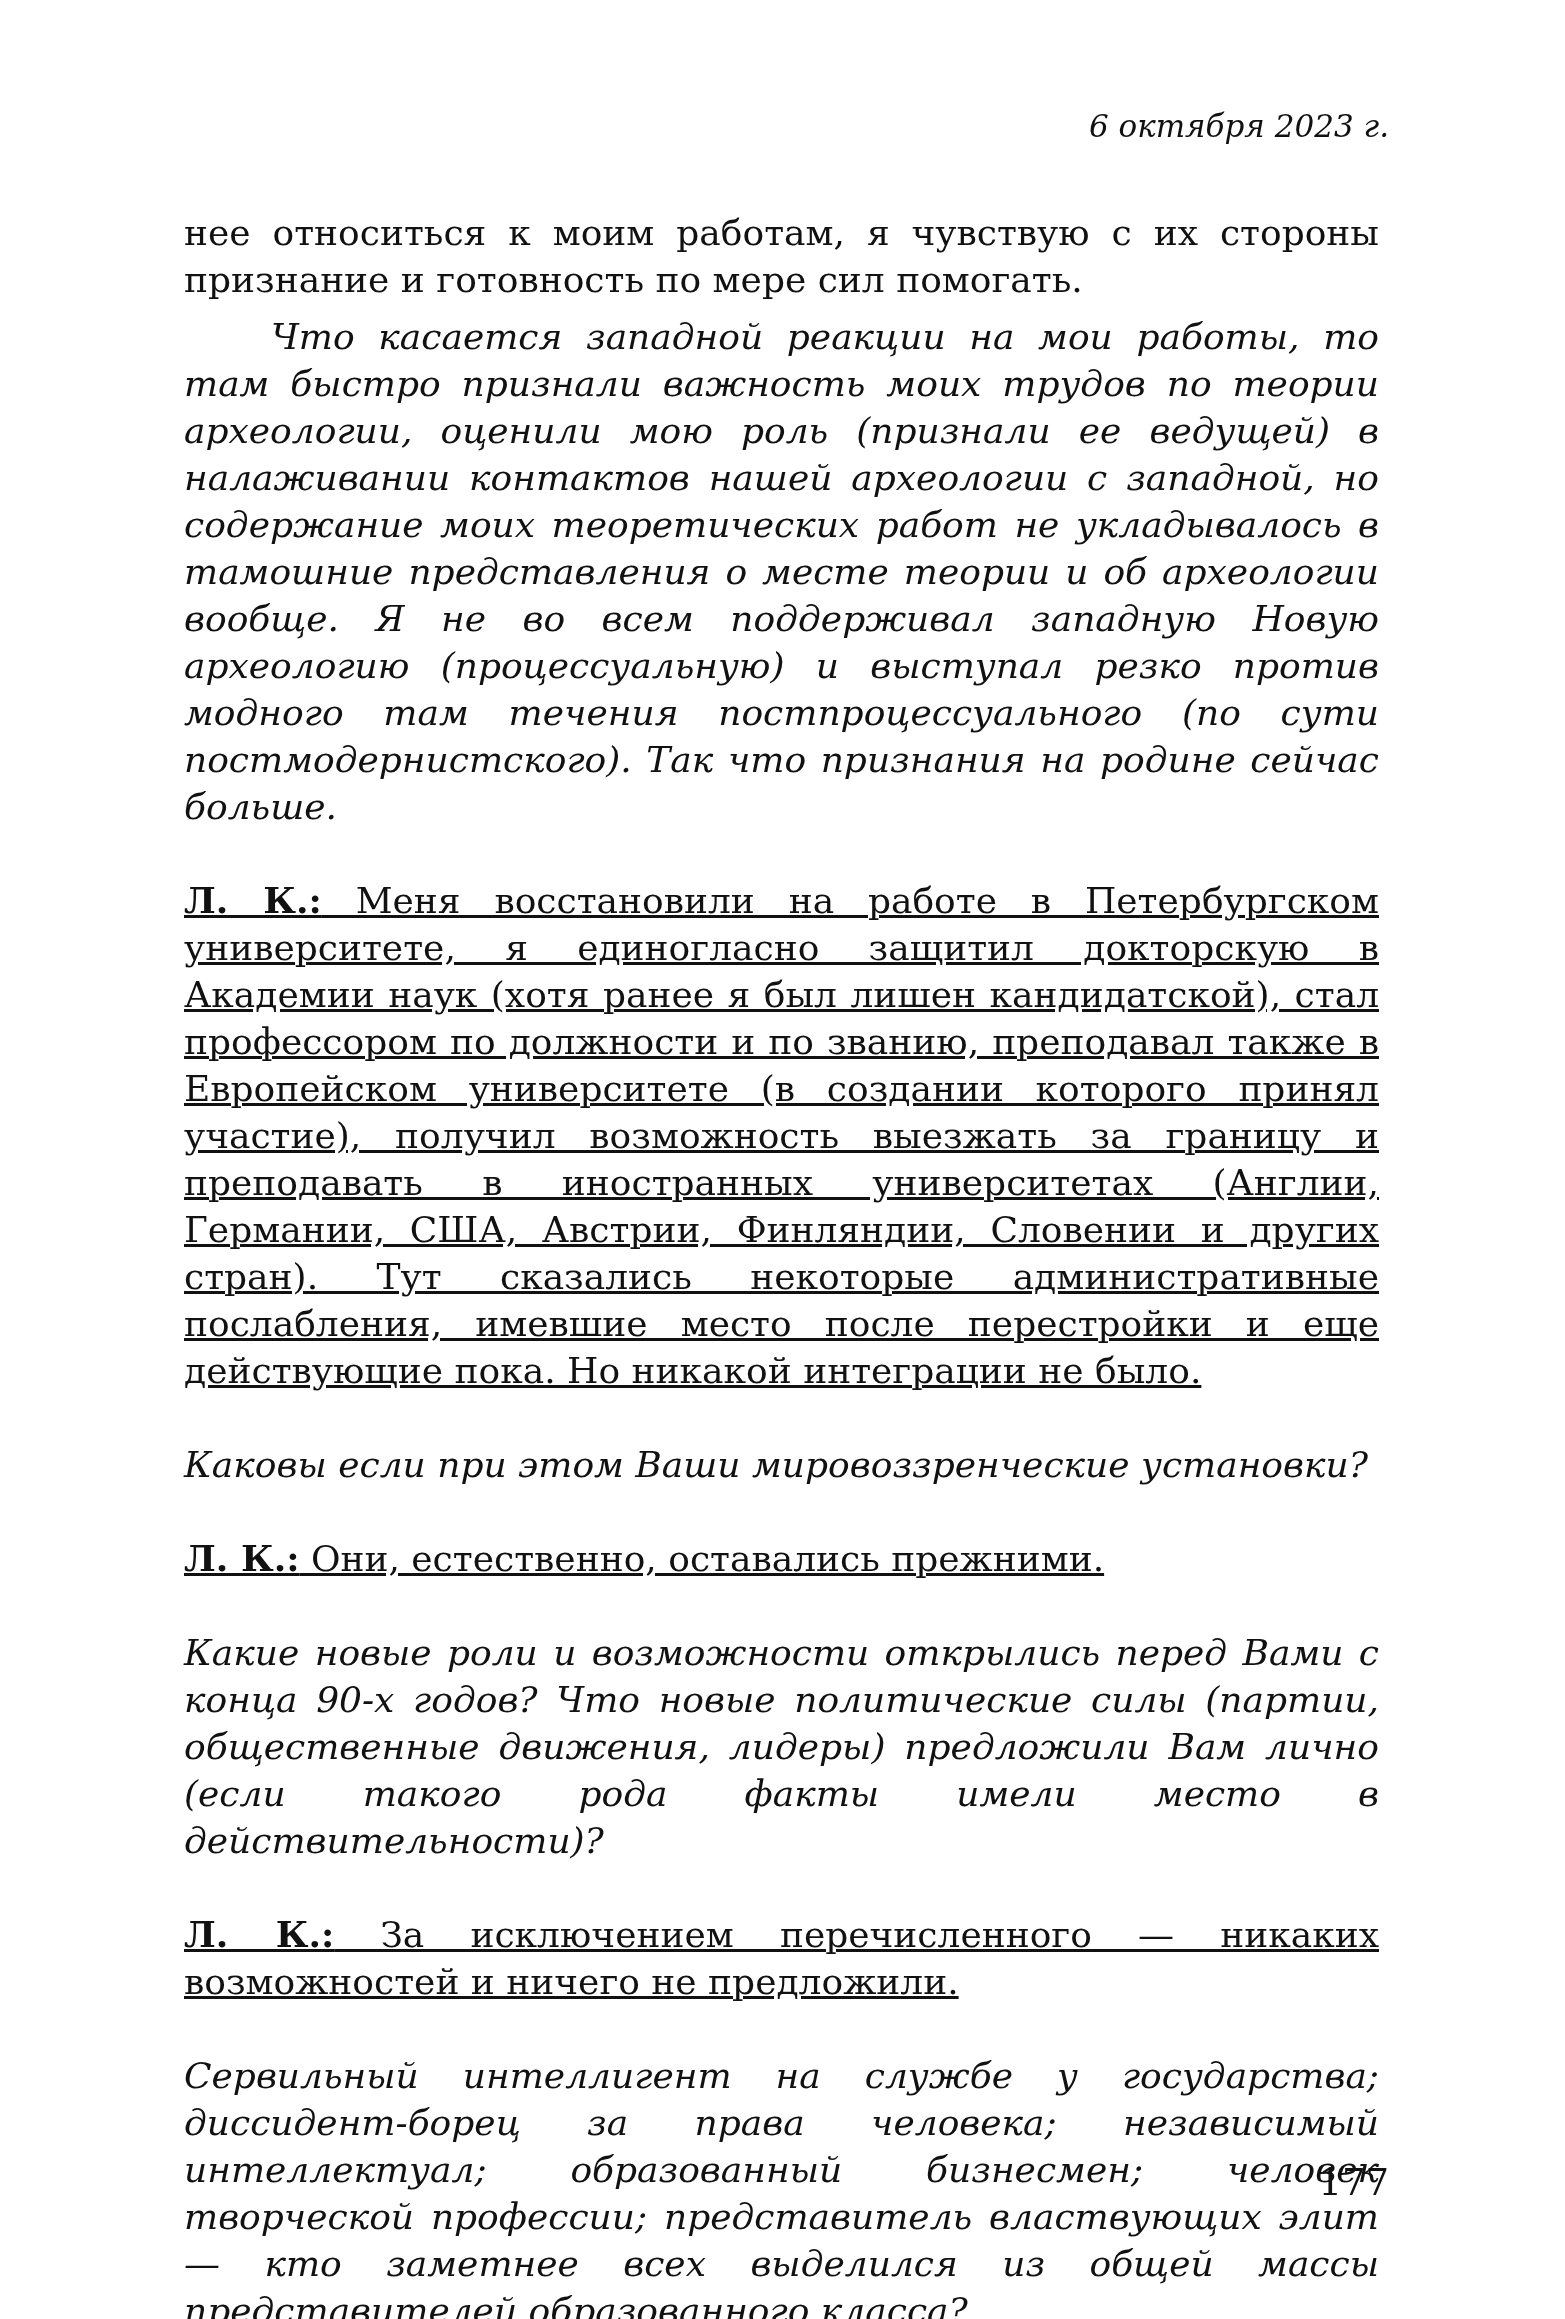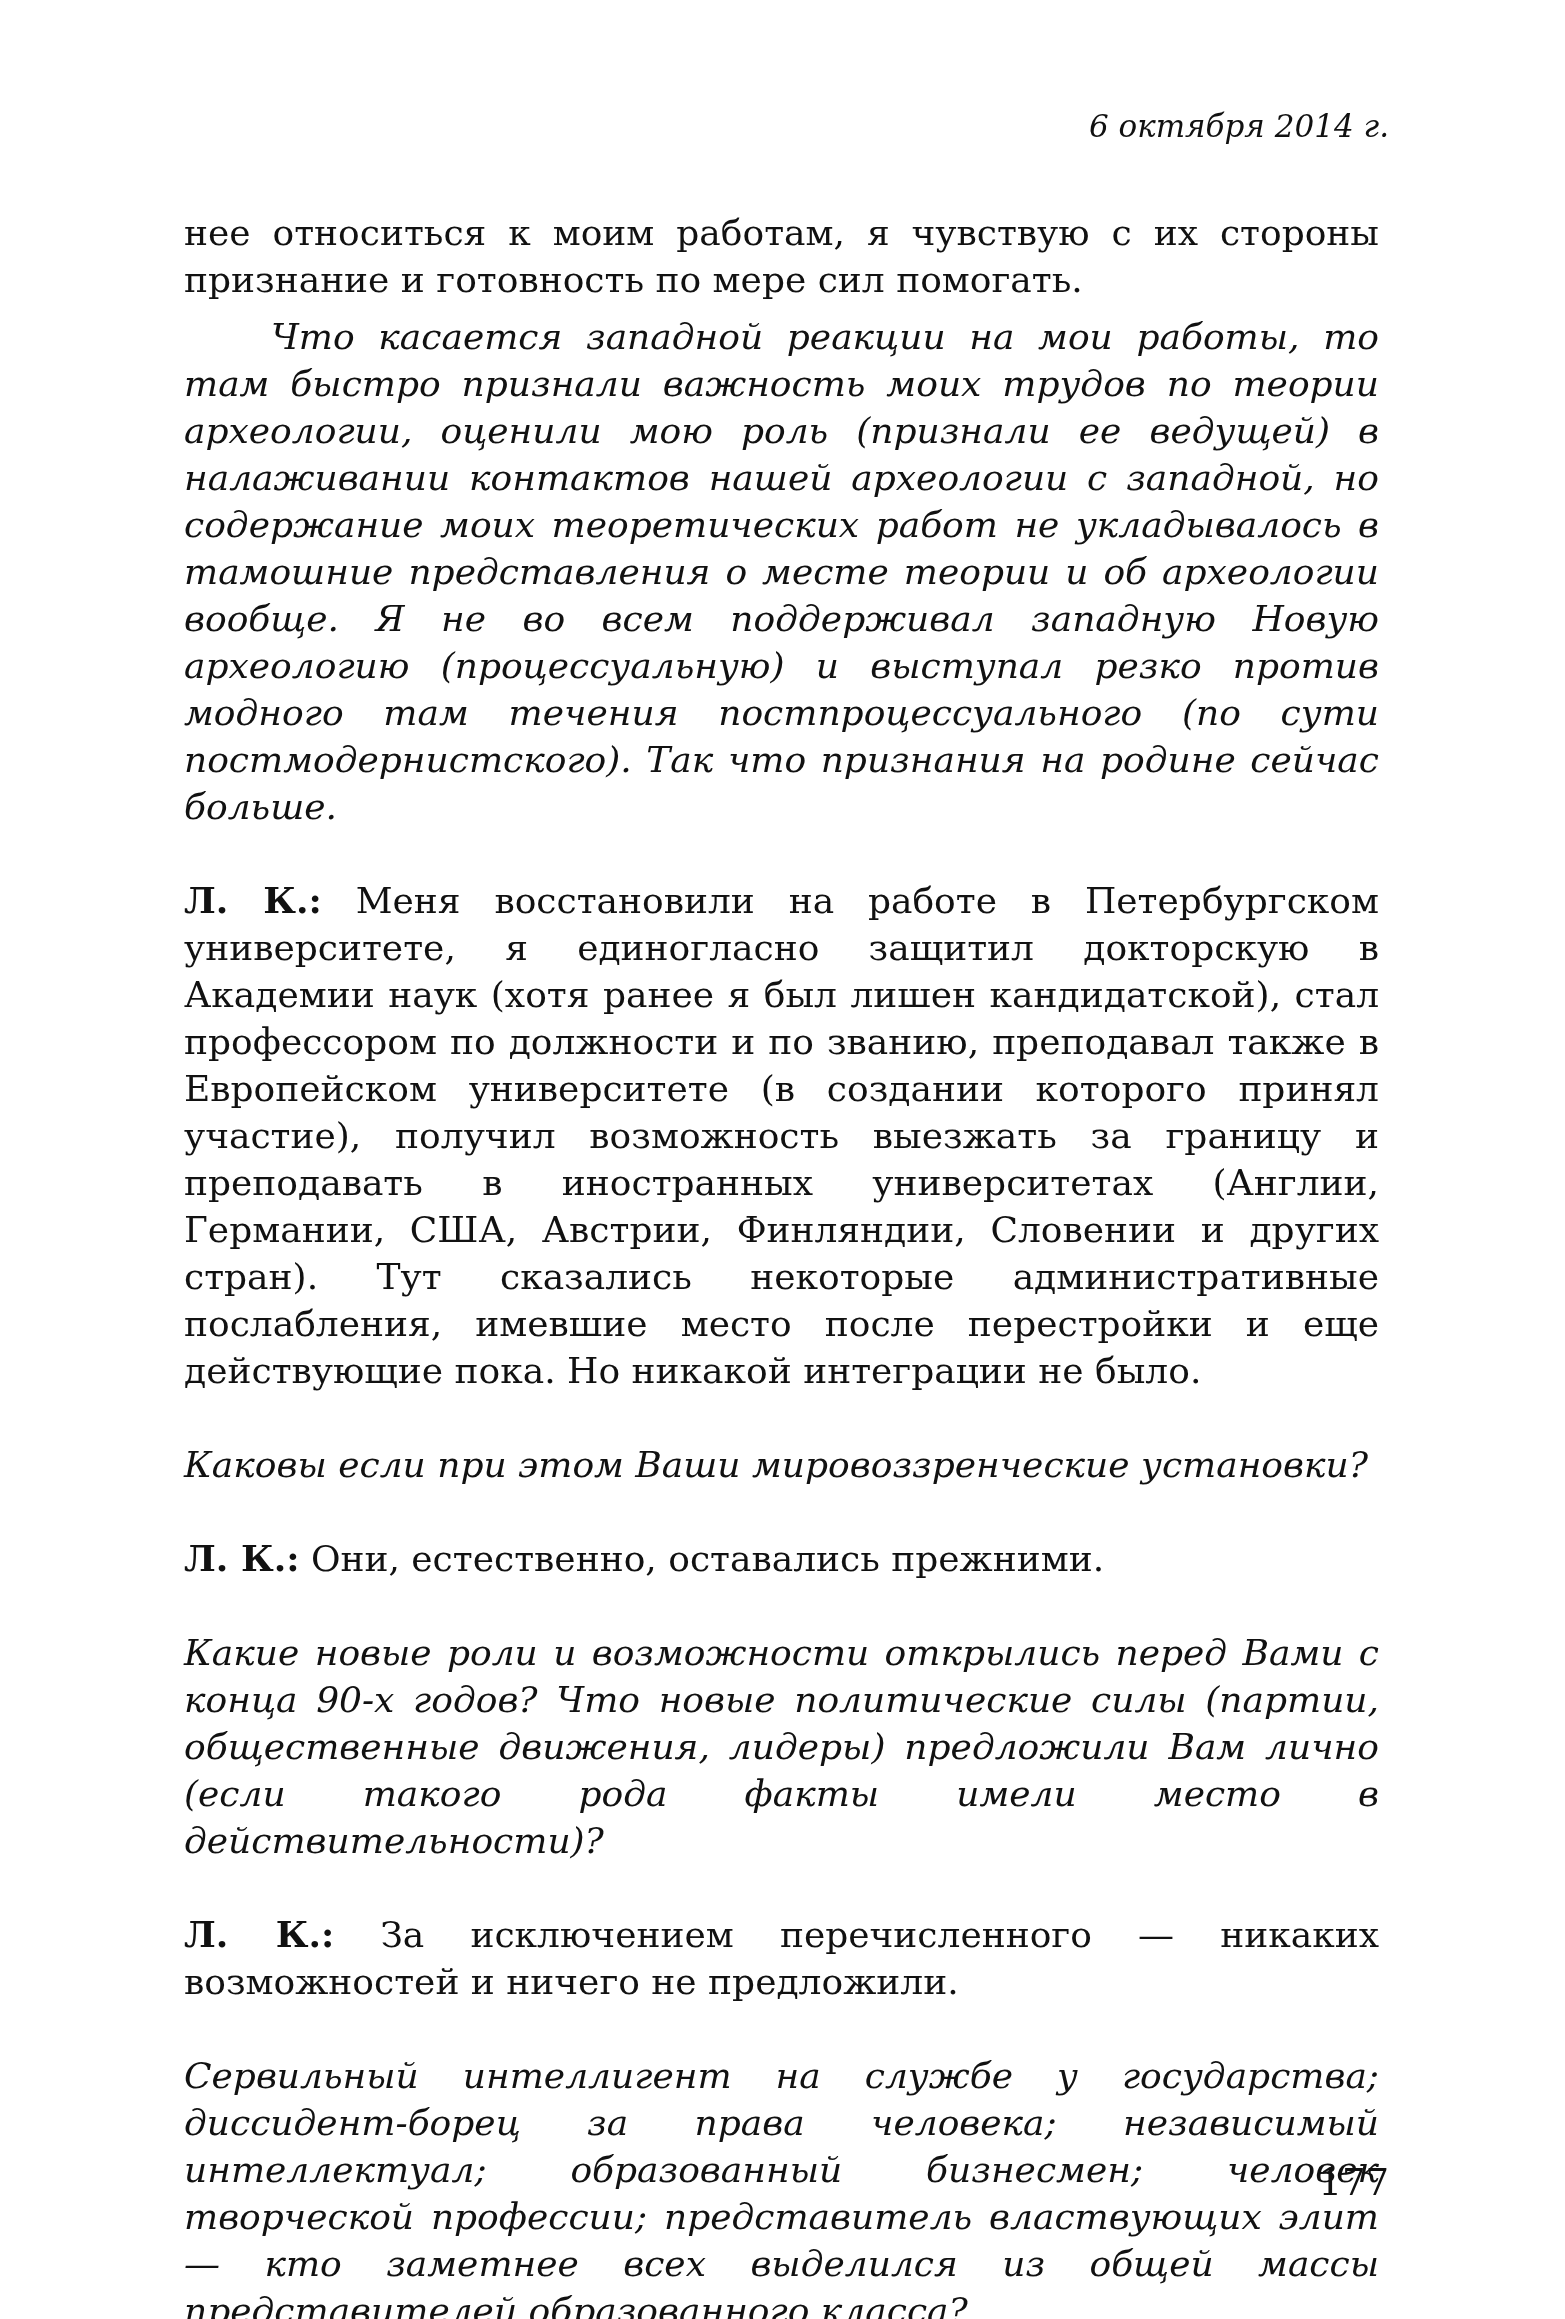--- a/index.html
+++ b/index.html
@@ -48,37 +48,38 @@
     .p-indent {
       text-indent: 87px;
       font-style: italic;
     }
     .question {
       font-style: italic;
       margin-top: 47px !important;
     }
     .answer {
       margin-top: 47px !important;
+      text-decoration: underline;
     }
     .speaker {
       font-weight: bold;
     }
     .page-number {
       position: absolute;
       top: 2161px;
       right: 0;
       font-size: 37px;
       line-height: 44px;
     }
   </style>
 </head>
 <body>
 
 <div class="page">
-  <div class="running-header">6 октября 2014 г.</div>
+  <div class="running-header">6 октября 2023 г.</div>
 
   <div class="content">
     <p class="p-cont">нее относиться к моим работам, я чувствую с их стороны признание и готовность по мере сил помогать.</p>
     <p class="p-indent">Что касается западной реакции на мои работы, то там быстро признали важность моих трудов по теории археологии, оценили мою роль (признали ее ведущей) в налаживании контактов нашей археологии с западной, но содержание моих теоретических работ не укладывалось в тамошние представления о месте теории и об археологии вообще. Я не во всем поддерживал западную Новую археологию (процессуальную) и выступал резко против модного там течения постпроцессуального (по сути постмодернистского). Так что признания на родине сейчас больше.</p>
 
     <p class="answer"><span class="speaker">Л. К.:</span><span> Меня восстановили на работе в Петербургском университете, я единогласно защитил докторскую в Академии наук (хотя ранее я был лишен кандидатской), стал профессором по должности и по званию, преподавал также в Европейском университете (в создании которого принял участие), получил возможность выезжать за границу и преподавать в иностранных университетах (Англии, Германии, США, Австрии, Финляндии, Словении и других стран). Тут сказались некоторые административные послабления, имевшие место после перестройки и еще действующие пока. Но никакой интеграции не было.</span></p>
 
     <p class="question">Каковы если при этом Ваши мировоззренческие установки?</p>
     <p class="answer"><span class="speaker">Л. К.:</span><span> Они, естественно, оставались прежними.</span></p>
 

